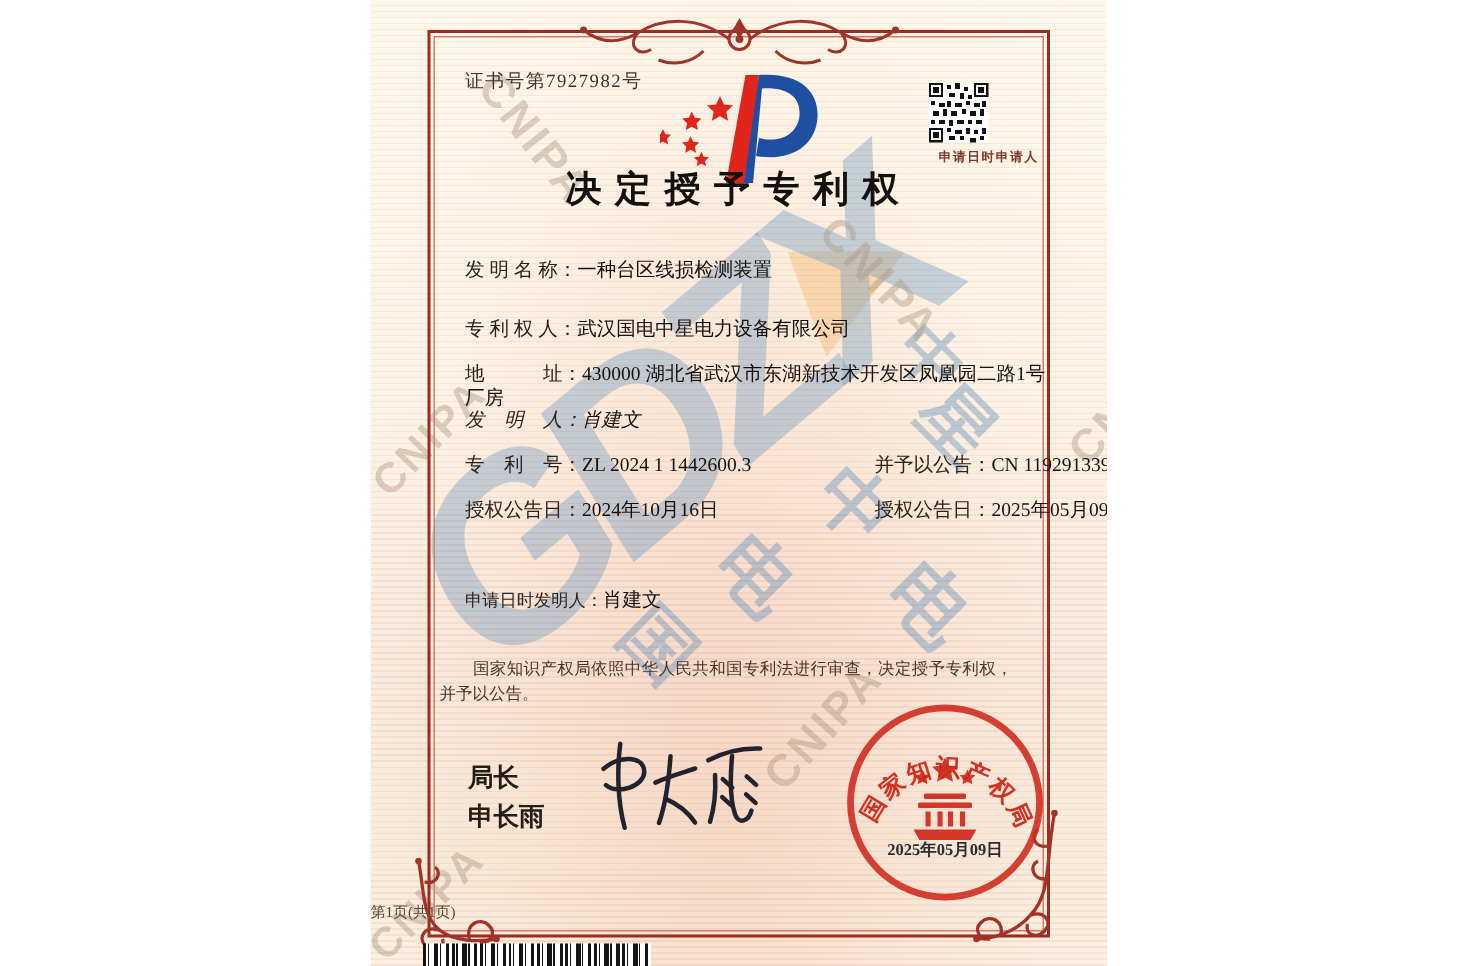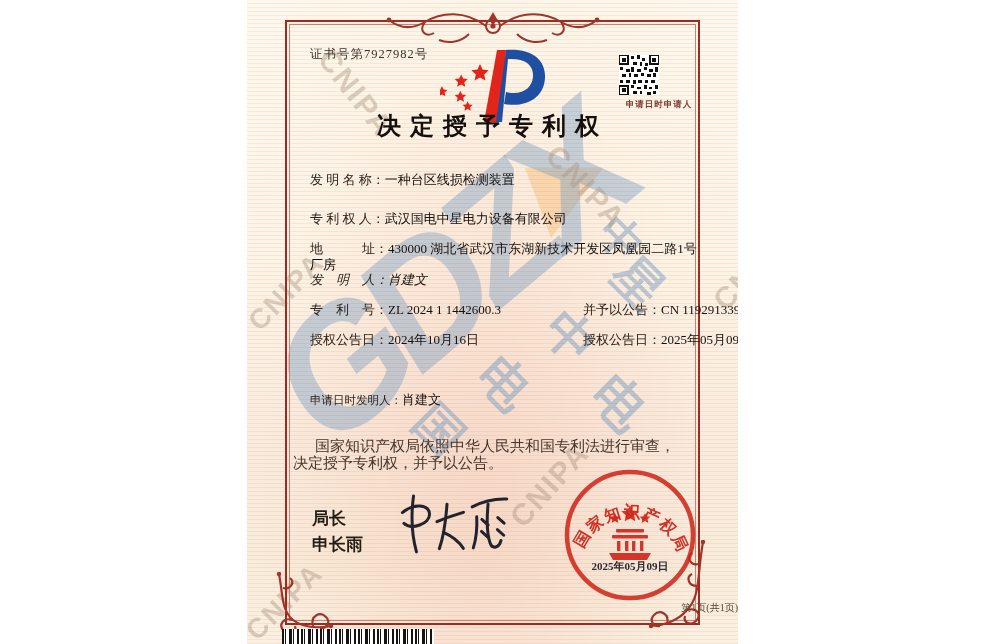--- a/index.html
+++ b/index.html
@@ -28,28 +28,28 @@
   .qr{position:absolute;left:372px;top:55px;}
   .qr-caption{position:absolute;left:352px;top:99px;width:120px;text-align:center;font-size:8.5px;
               color:#7c3a2d;letter-spacing:1px;font-weight:bold;}
   .title{position:absolute;left:0;right:0;top:110px;text-align:center;font-size:24px;font-weight:bold;
          color:#14100d;letter-spacing:9px;font-family:"Liberation Sans","DejaVu Sans",sans-serif;}
   .row{position:absolute;left:63px;right:30px;font-size:13px;color:#1d1813;line-height:16px;}
   .row .lab{color:#2a221b;}
   .row .val{color:#14100d;}
   .row .col2{position:absolute;left:273px;top:0;white-space:nowrap;}
   .row-small{font-size:11.5px;}
-  .statement{position:absolute;left:46px;top:438px;width:382px;font-size:15px;line-height:17px;
+  .statement{position:absolute;left:46px;top:438px;width:382px;font-size:11px;line-height:17px;
              color:#46352a;text-align:justify;}
   .statement .ind{display:inline-block;width:22px;}
   .director{position:absolute;left:65px;top:506px;font-size:17px;font-weight:bold;color:#241d16;
             line-height:26px;font-family:"Liberation Sans","DejaVu Sans",sans-serif;}
   .signature{position:absolute;left:138px;top:488px;}
   .seal{position:absolute;left:312px;top:465px;}
-  .footer-page{position:absolute;left:0;right:0;top:601px;text-align:right;font-size:10px;color:#564337;}
+  .footer-page{position:absolute;left:0;right:0;top:601px;text-align:left;font-size:10px;color:#564337;}
   .barcode{position:absolute;left:35px;top:629px;width:152px;height:15px;background:
     repeating-linear-gradient(90deg,#141414 0 2px,#fdfdfb 2px 3px,#141414 3px 4px,#fdfdfb 4px 7px,
       #141414 7px 10px,#fdfdfb 10px 11px,#141414 11px 12px,#fdfdfb 12px 15px,#141414 15px 17px,#fdfdfb 17px 19px);}
   .orn{position:absolute;pointer-events:none;}
 </style>
 </head>
 <body>
 
 <div class="stage">
   <div class="page">

